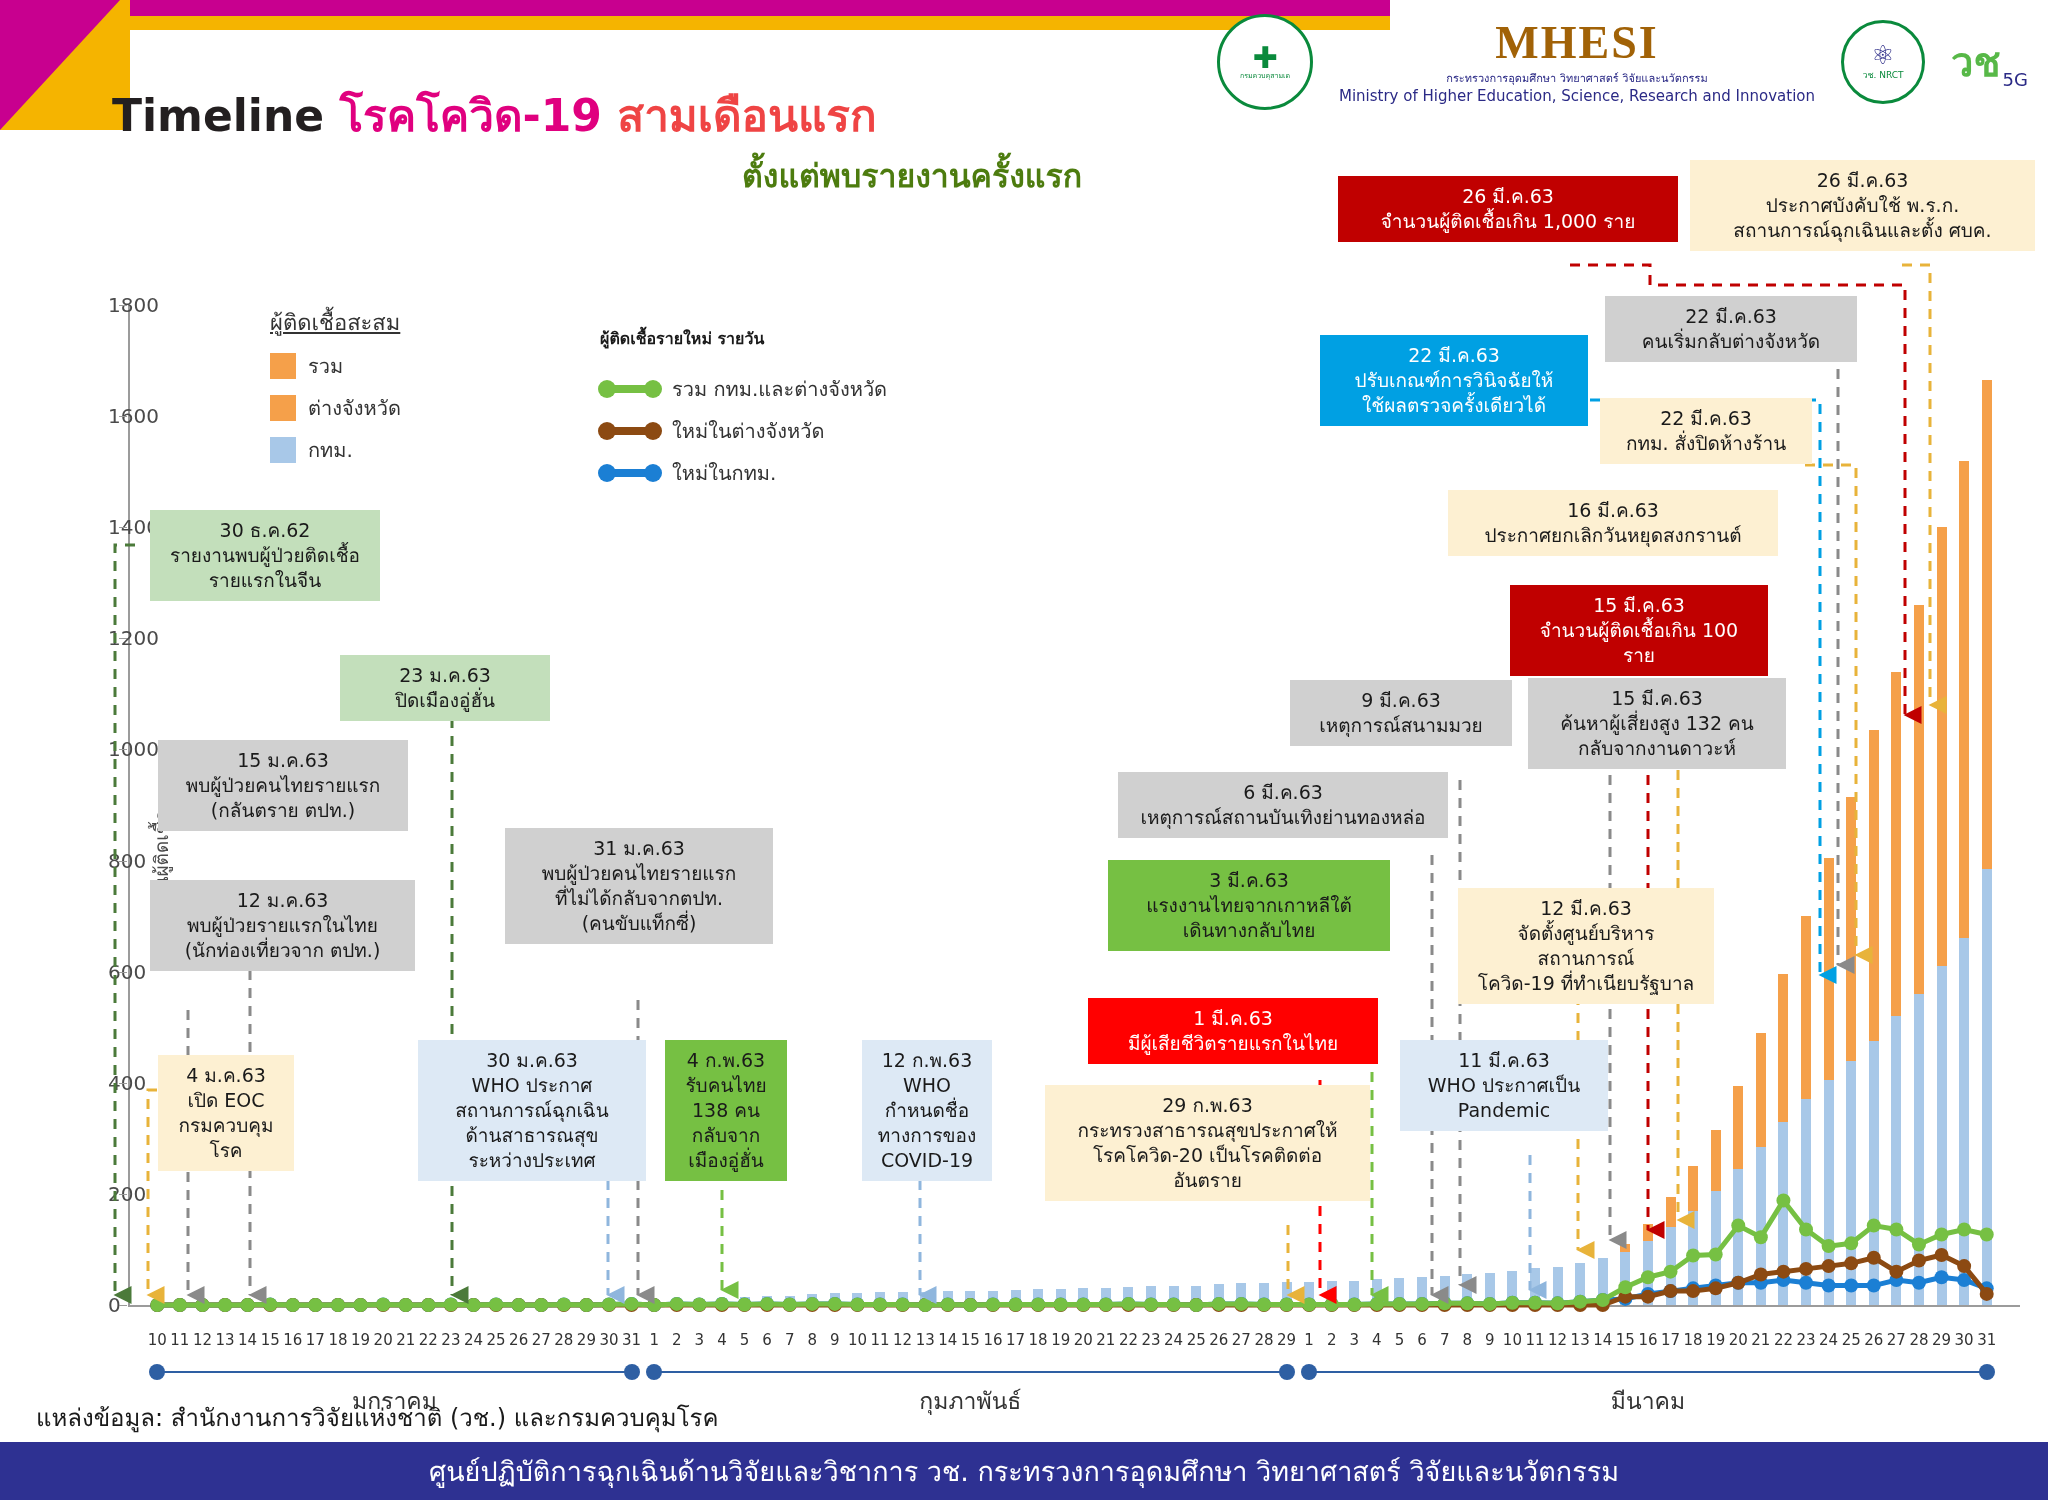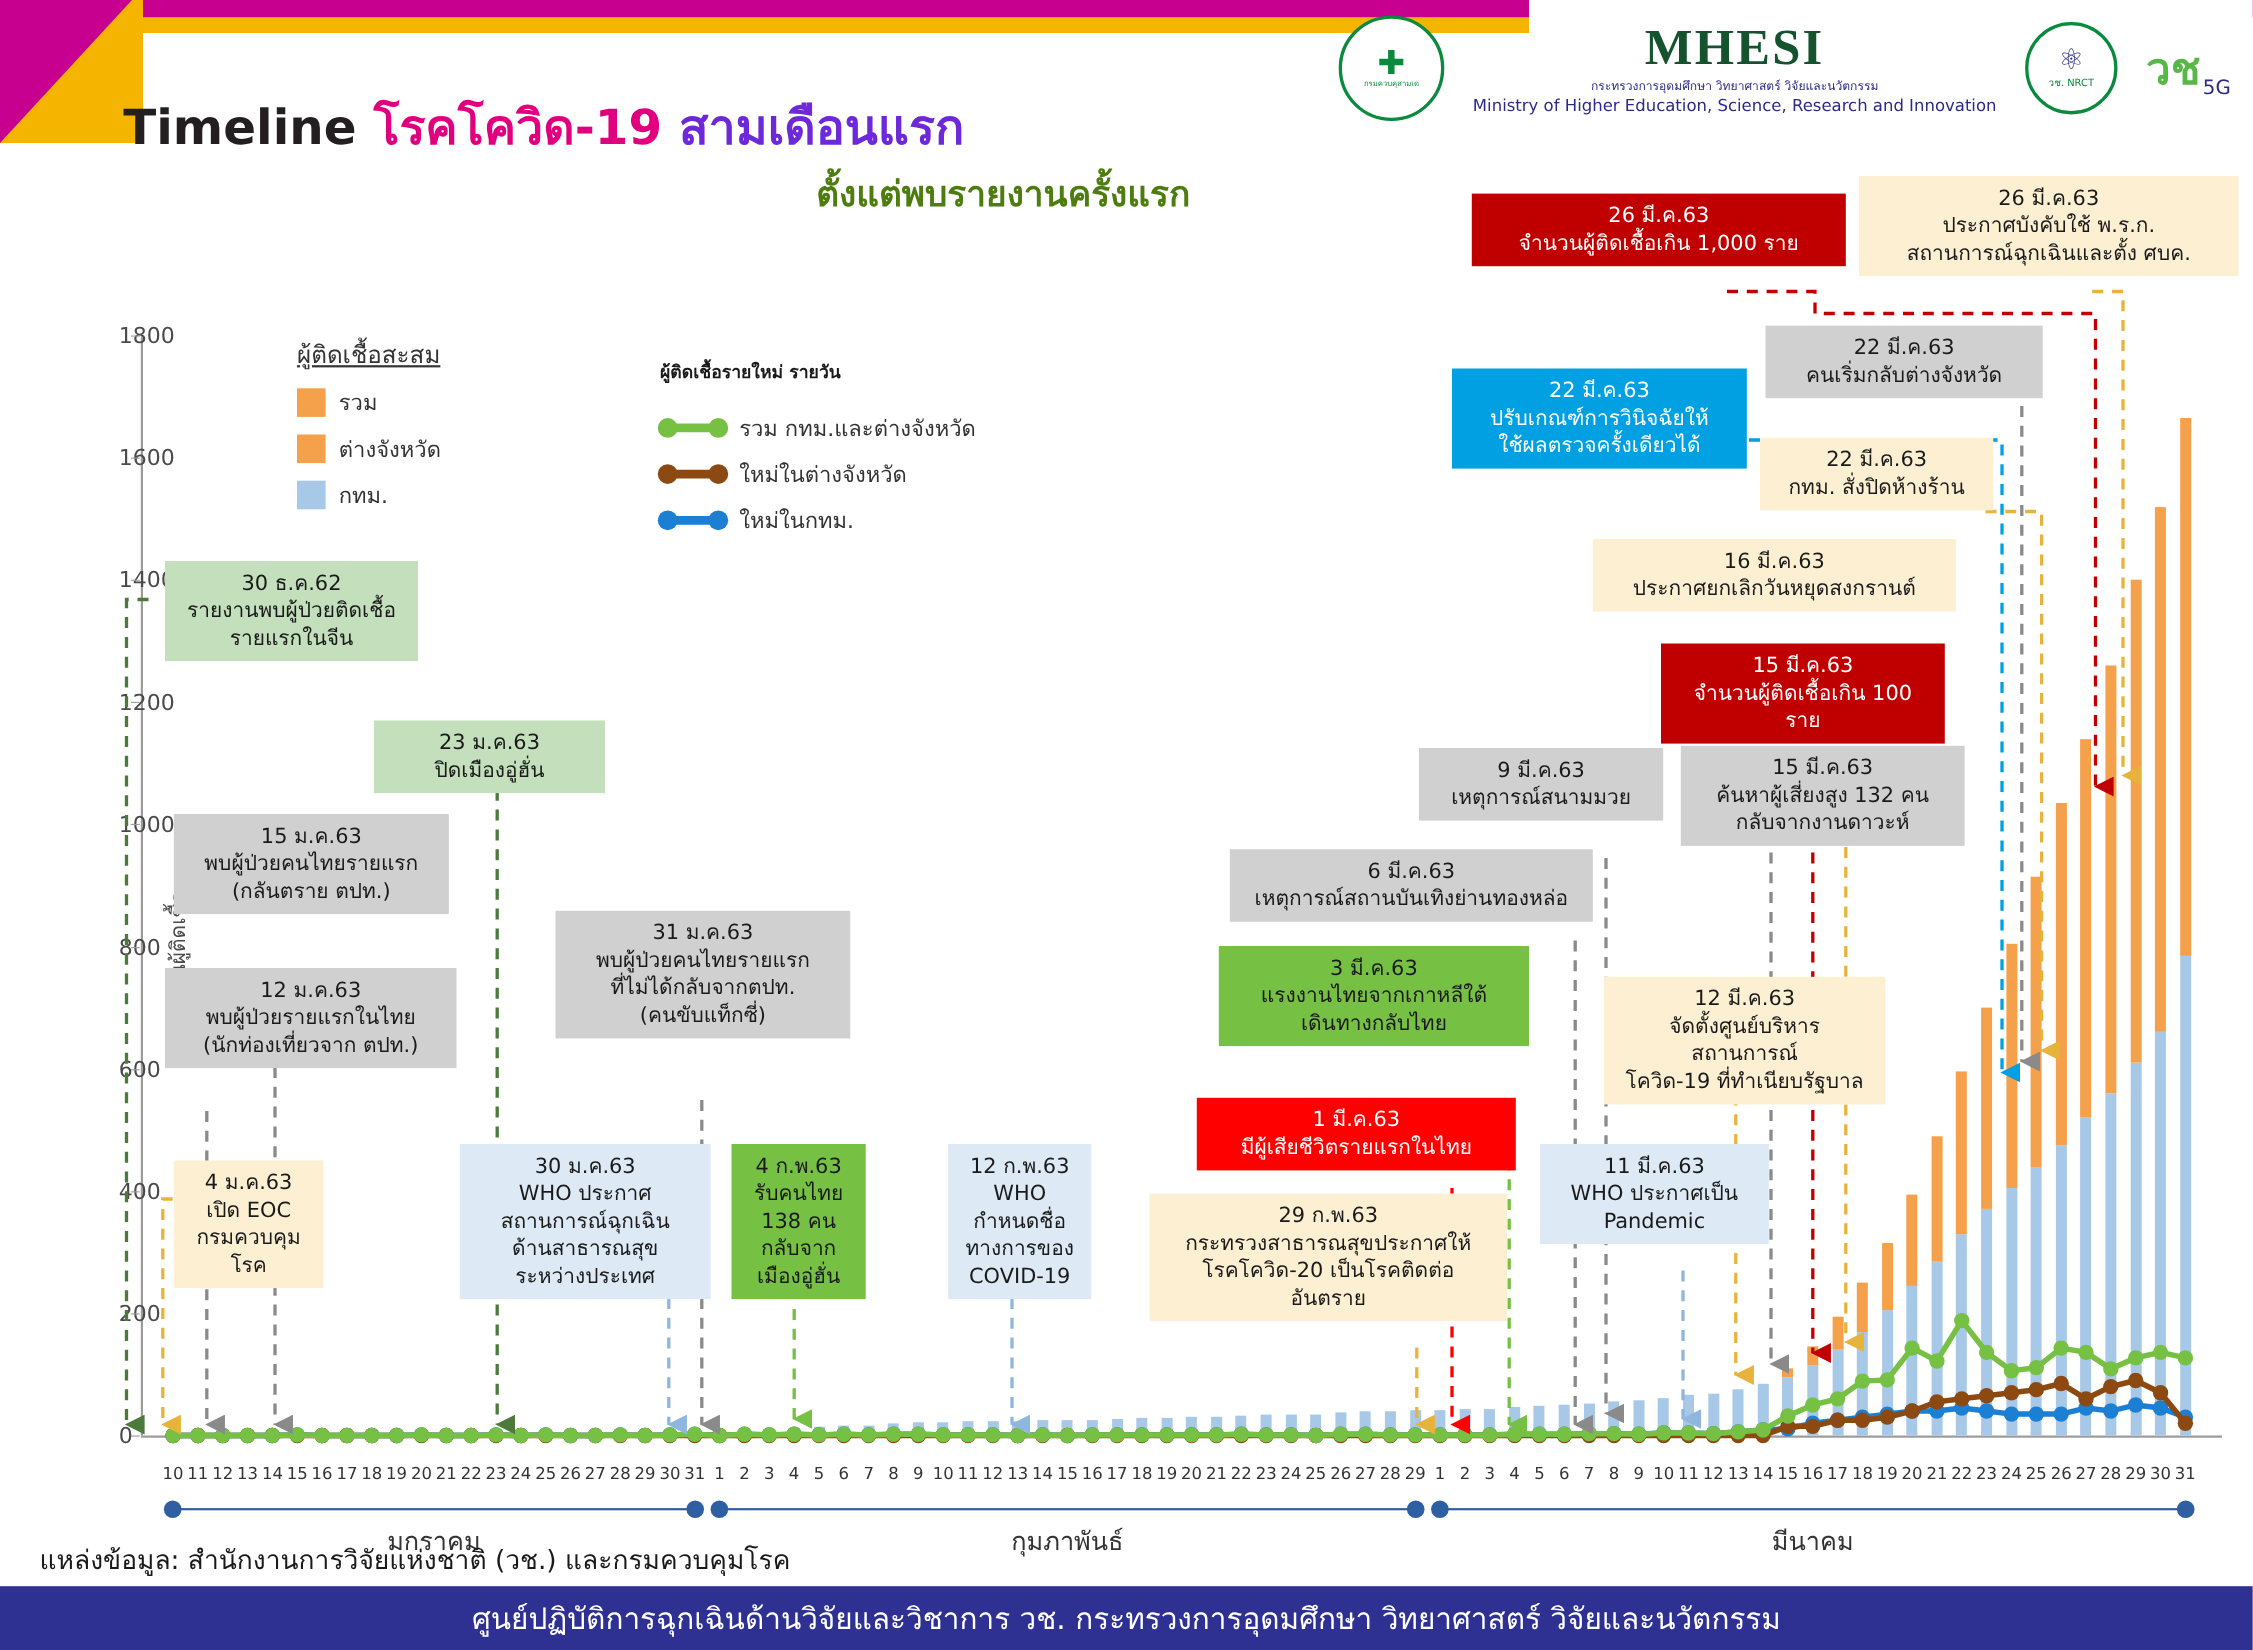--- a/index.html
+++ b/index.html
@@ -14,31 +14,31 @@
   .corner-magenta{position:absolute;left:0;top:0;width:0;height:0;
     border-top:130px solid #c8008f;border-right:120px solid transparent;}
   .top-bar{position:absolute;left:0;top:0;width:2048px;height:16px;background:#c8008f;}
   .top-bar2{position:absolute;left:0;top:16px;width:1390px;height:14px;background:#f5b400;}
   .top-white{position:absolute;left:1390px;top:0;width:658px;height:30px;background:#fff;}
 
   
   .title{position:absolute;left:112px;top:80px;font-size:44px;font-weight:bold;white-space:nowrap;}
   .title .t-black{color:#231f20;}
   .title .t-pink{color:#e0007f;}
-  .title .t-blue{color:#6d28d9;}
+  .title .t-blue{color:#ef4444;}
   .subtitle{position:absolute;left:742px;top:150px;font-size:32px;font-weight:bold;color:#4d7c0f;white-space:nowrap;}
 
   
   .logos{position:absolute;right:20px;top:14px;height:96px;display:flex;align-items:center;gap:26px;}
   .logo-moph{width:90px;height:90px;border-radius:50%;border:3px solid #0a8a3c;
     display:flex;align-items:center;justify-content:center;flex-direction:column;
     font-size:7px;color:#0a8a3c;text-align:center;line-height:1.1;background:#fff;}
   .logo-moph .cross{font-size:30px;color:#0a8a3c;line-height:1;}
   .logo-mhesi{display:flex;flex-direction:column;align-items:center;}
-  .logo-mhesi .word{font-size:46px;font-weight:bold;color:#14532d;letter-spacing:2px;line-height:1;font-family:"Liberation Serif",serif;}
+  .logo-mhesi .word{font-size:46px;font-weight:bold;color:#a16207;letter-spacing:2px;line-height:1;font-family:"Liberation Serif",serif;}
   .logo-mhesi .th{font-size:11px;color:#2b2a86;margin-top:3px;}
   .logo-mhesi .en{font-size:15px;color:#2b2a86;}
   .logo-nrct{width:78px;height:78px;border-radius:50%;border:3px solid #0a8a3c;
     display:flex;align-items:center;justify-content:center;flex-direction:column;font-size:9px;color:#0a8a3c;background:#fff;}
   .logo-nrct .sym{font-size:26px;color:#2b2a86;line-height:1;}
   .logo-5g{display:flex;align-items:flex-end;}
   .logo-5g .wj{font-size:40px;font-weight:bold;color:#57b847;font-family:"Liberation Sans",sans-serif;}
   .logo-5g .g5{font-size:18px;color:#2b2a86;margin-left:2px;margin-bottom:4px;}
 
   

